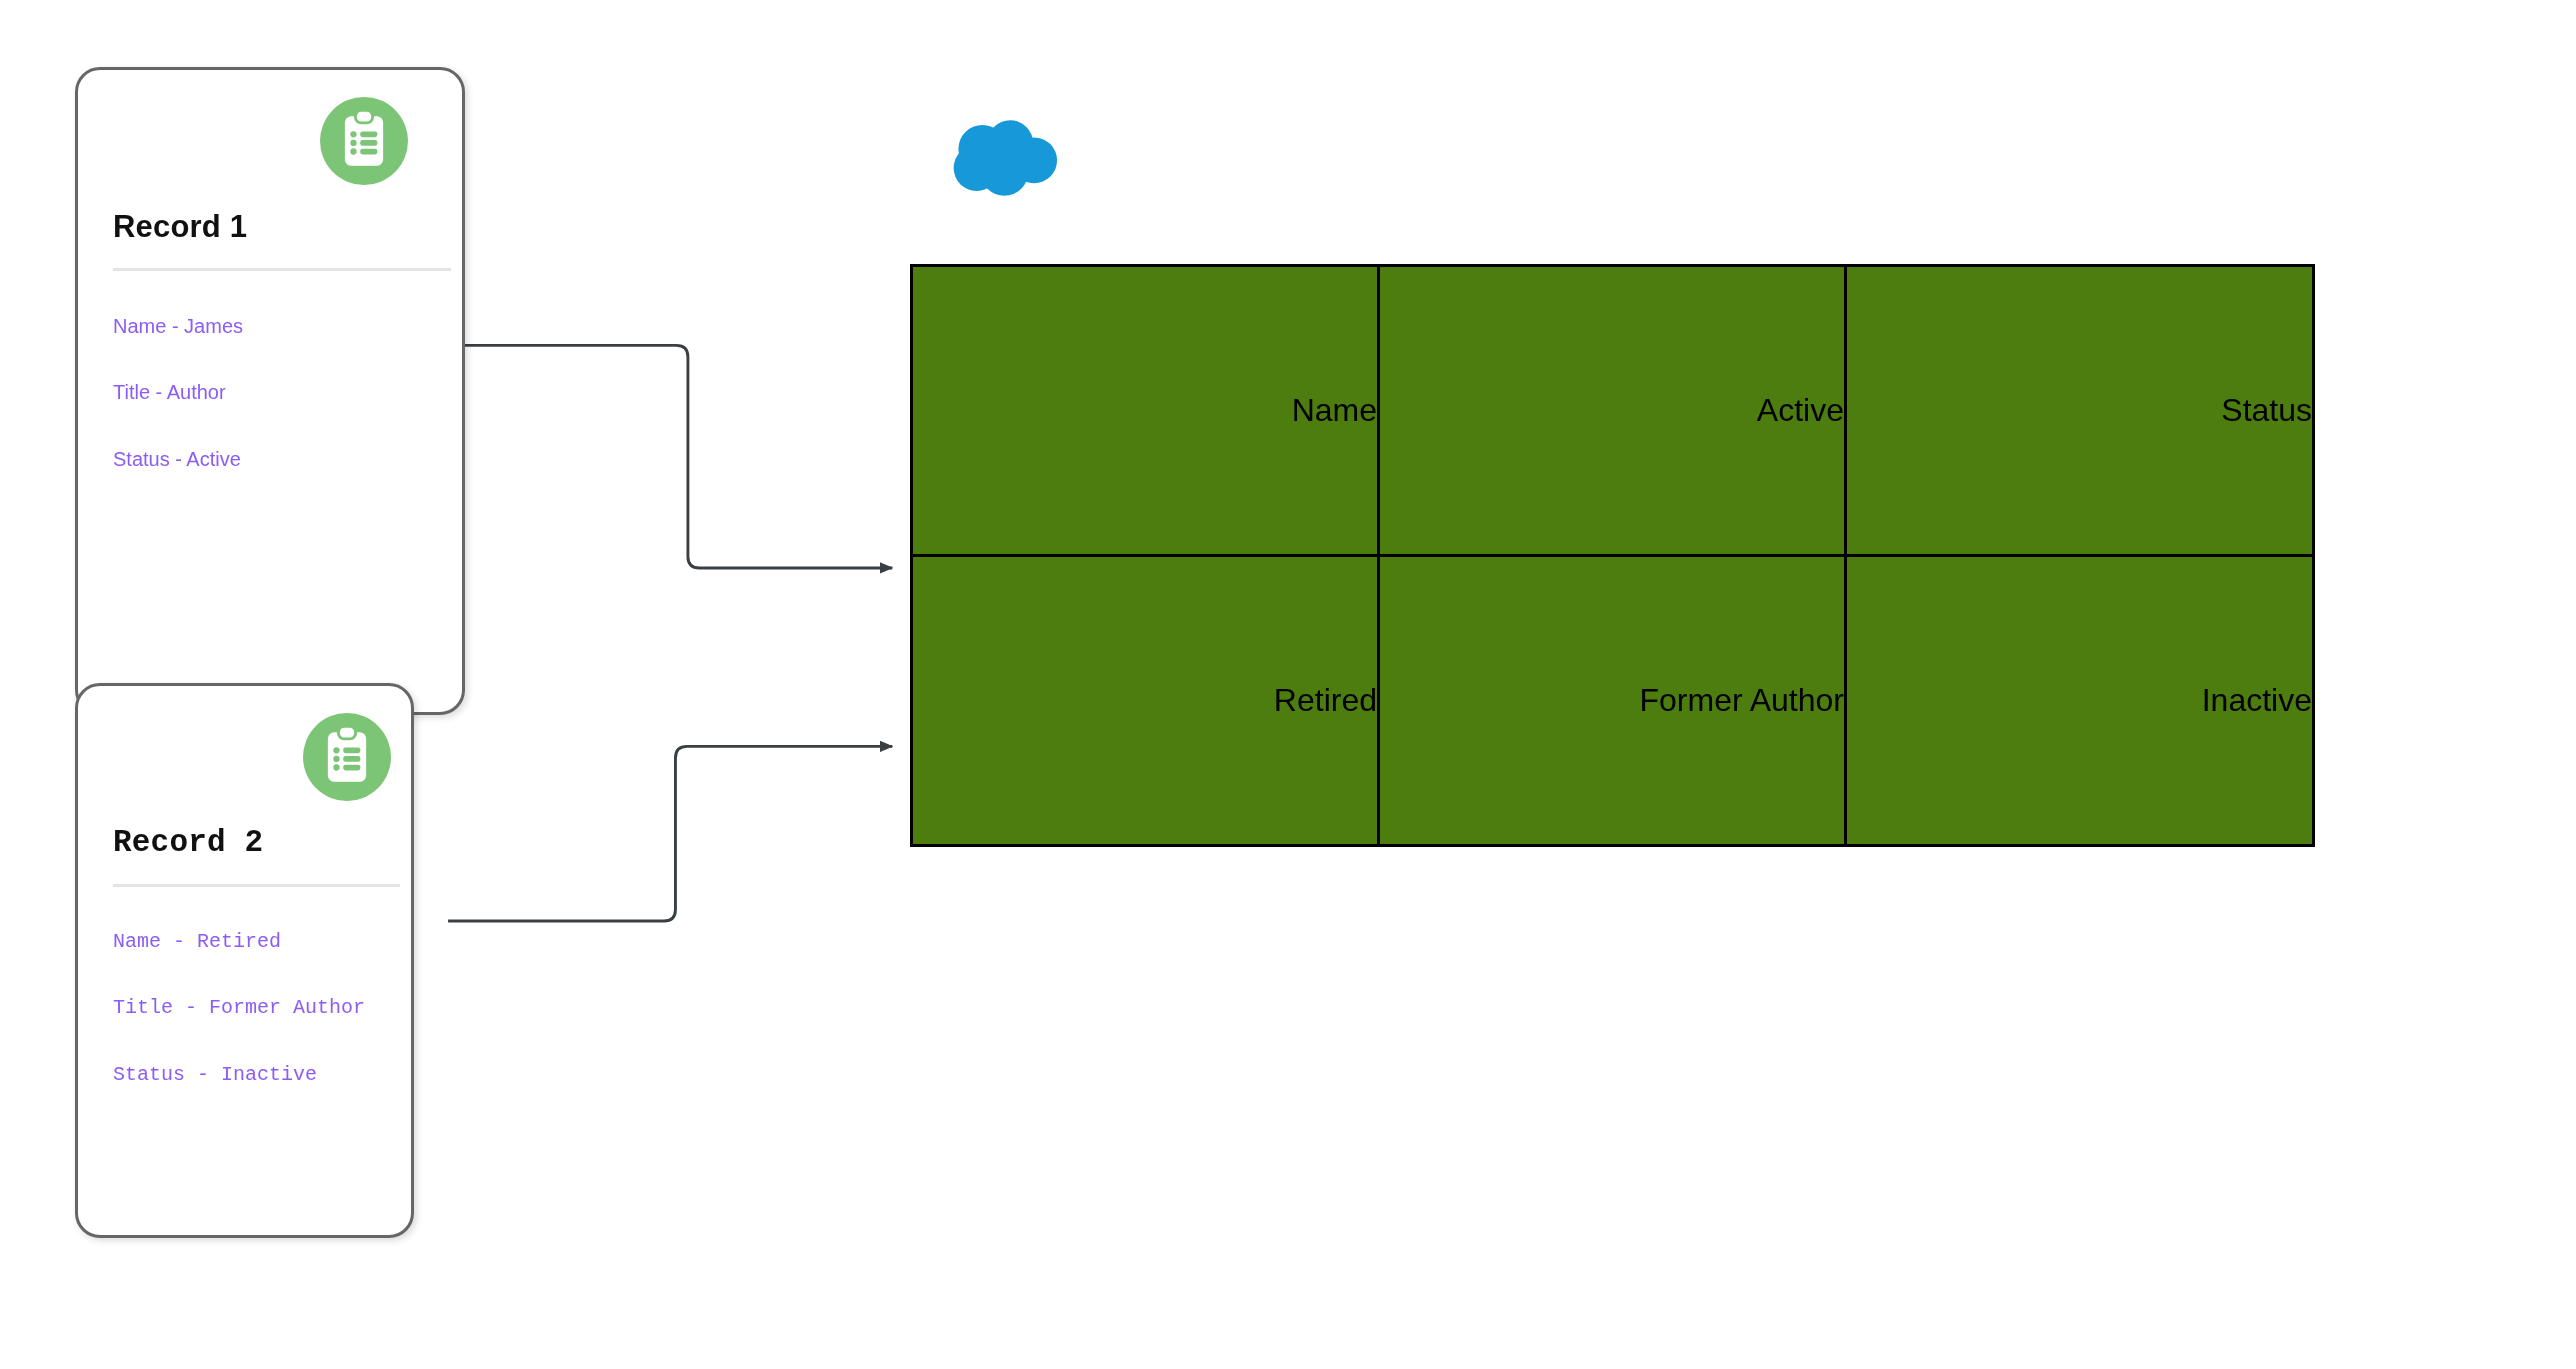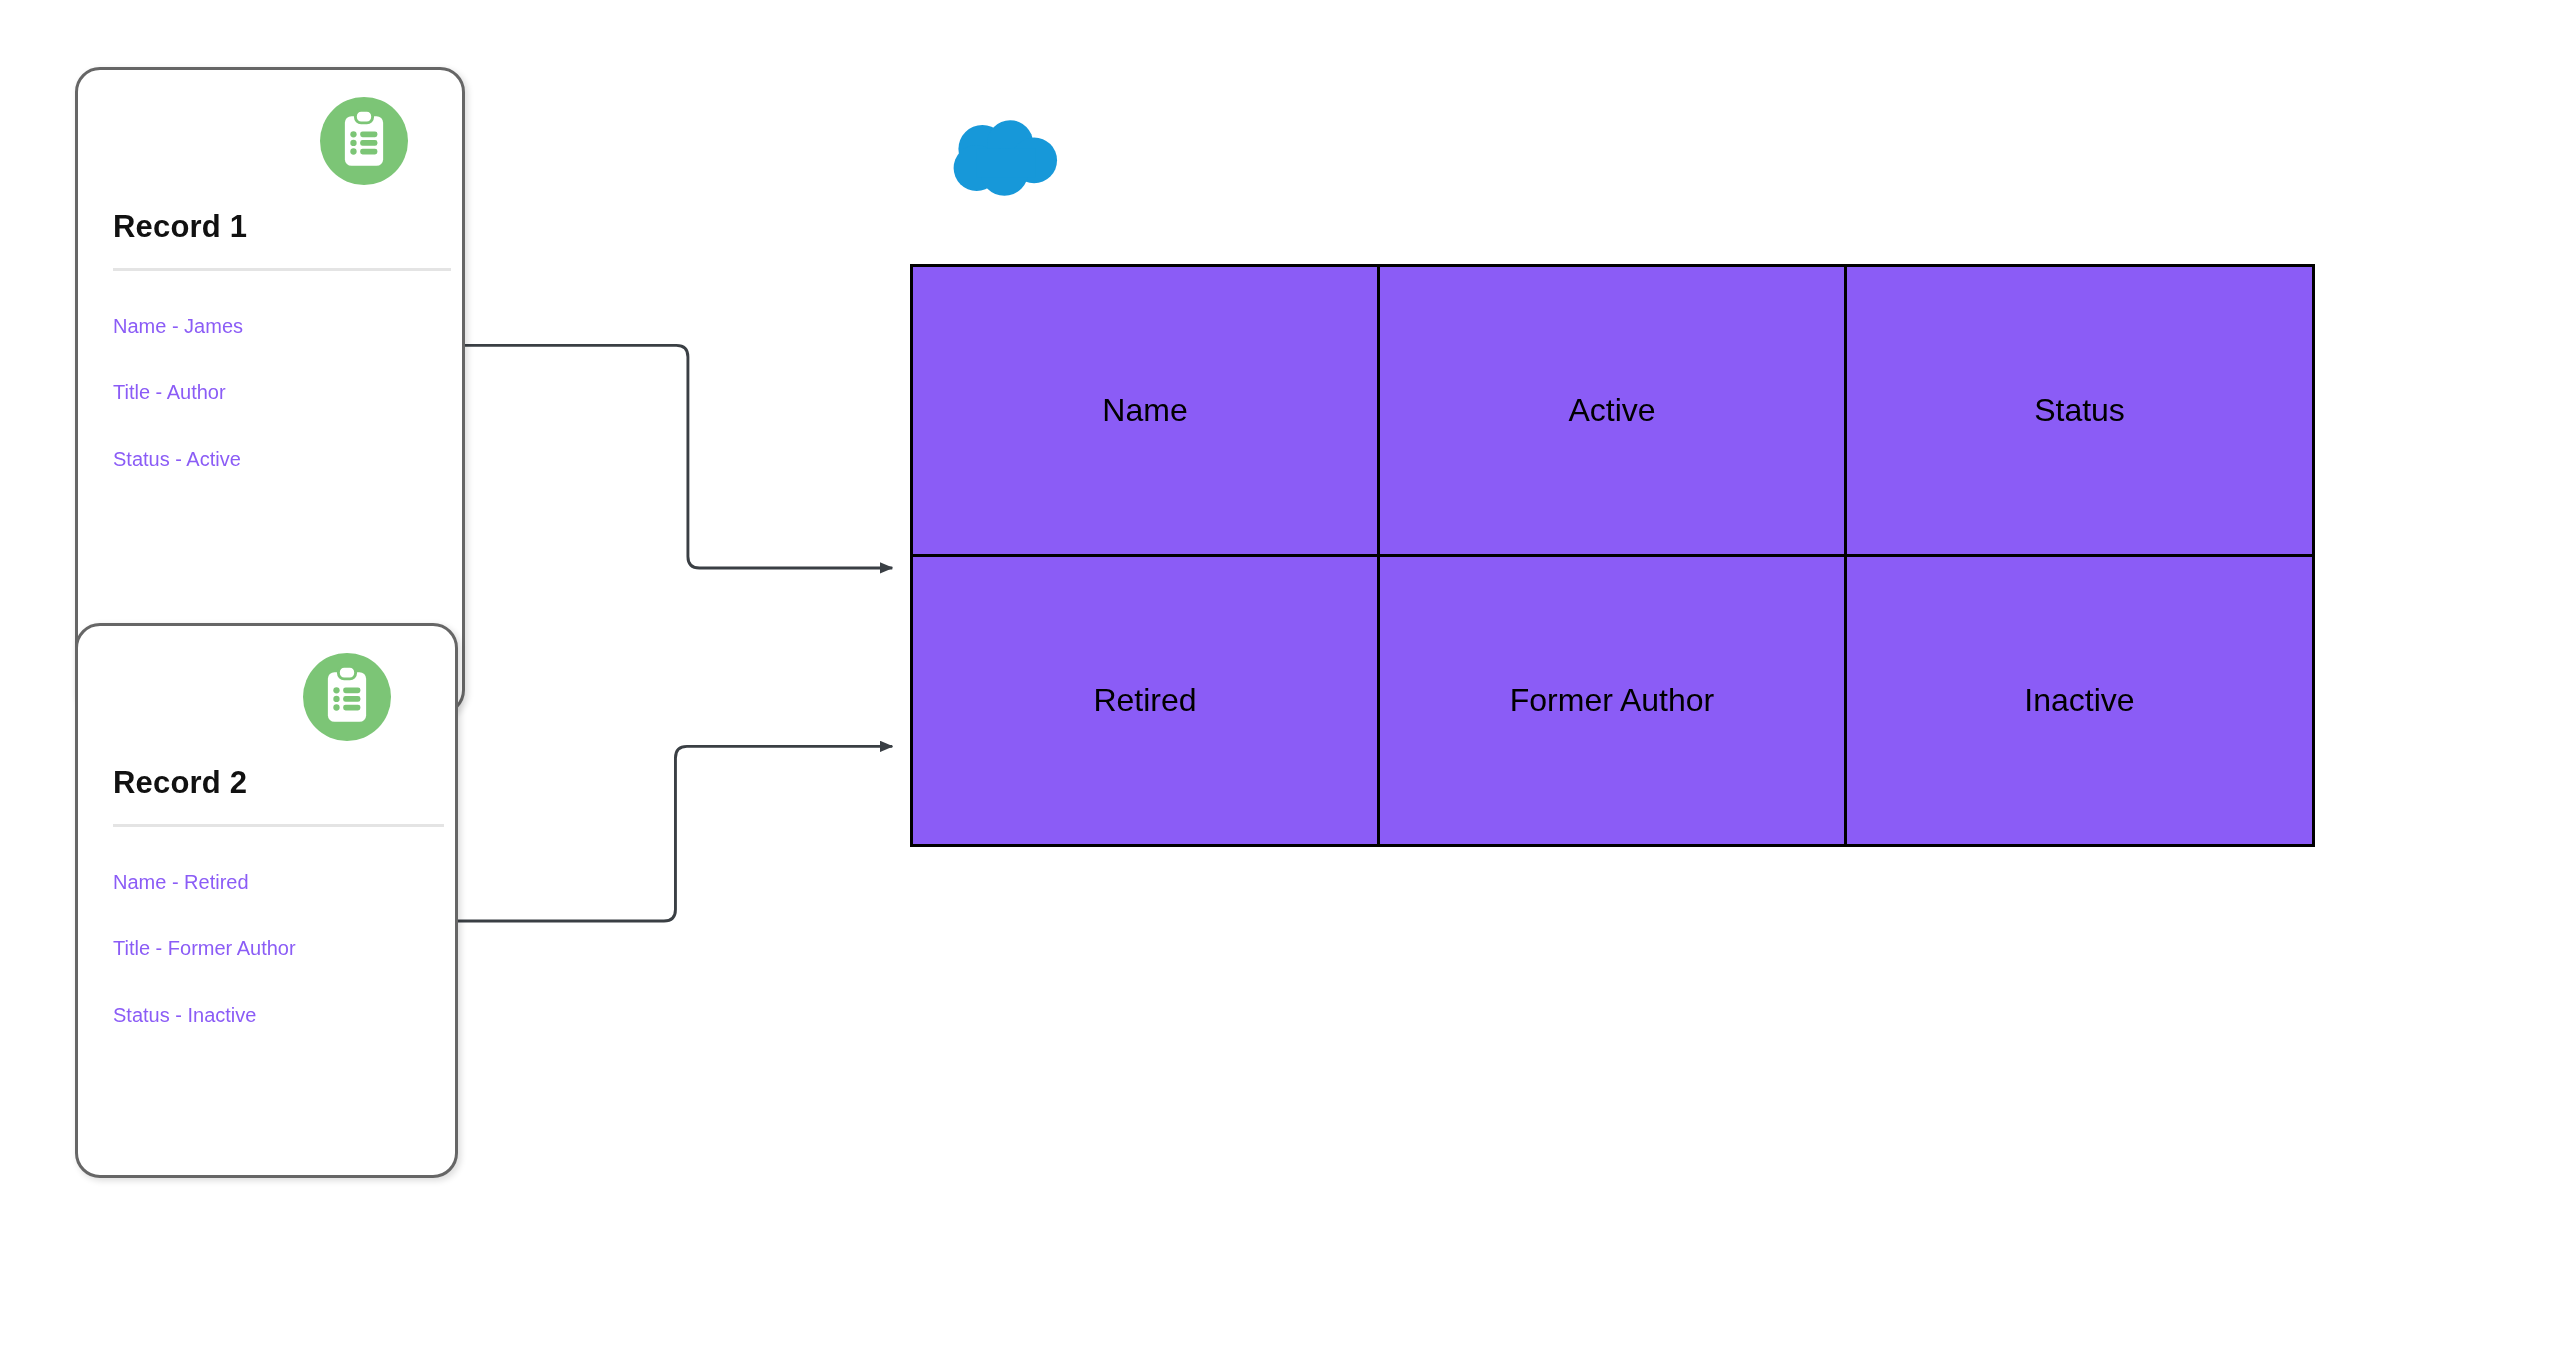--- a/index.html
+++ b/index.html
@@ -23,21 +23,21 @@
   .record-card {
     position: absolute;
     box-sizing: border-box;
     background: #ffffff;
     border: 3.8px solid #666666;
     border-radius: 25px;
     box-shadow: 2.9px 2.9px 6.7px rgba(0,0,0,0.13);
     z-index: 5;
   }
   .card-1 { left: 75px;  top: 67px;  width: 390px; height: 648px; }
-  .card-2 { left: 75px;  top: 623px; width: 383px; height: 555px; }
+  .card-2 { left: 75px;  top: 683px; width: 339px; height: 555px; font-family: Liberation Mono, monospace; }
 
   .card-title {
     position: absolute;
     left: 35px;
     font-size: 31px;
     font-weight: bold;
     color: #111111;
     letter-spacing: 0.2px;
     white-space: nowrap;
   }
@@ -103,27 +103,27 @@
     top: 264px;
     width: 1403px;
     height: 583px;
     border-collapse: collapse;
     background: #ffffff;
     table-layout: fixed;
     z-index: 4;
   }
   .data-table td {
     border: 3.8px solid #000000;
-    text-align: center;
+    text-align: right;
     vertical-align: middle;
     font-size: 32px;
     color: #000000;
     padding: 0;
     height: 194px;
-    background: #8b5cf6;
+    background: #4d7c0f;
   }
   .data-table col.c0 { width: 467px; }
   .data-table col.c1 { width: 467px; }
   .data-table col.c2 { width: 468px; }
 </style>
 </head>
 <body>
 
 <div id="canvas">
 

